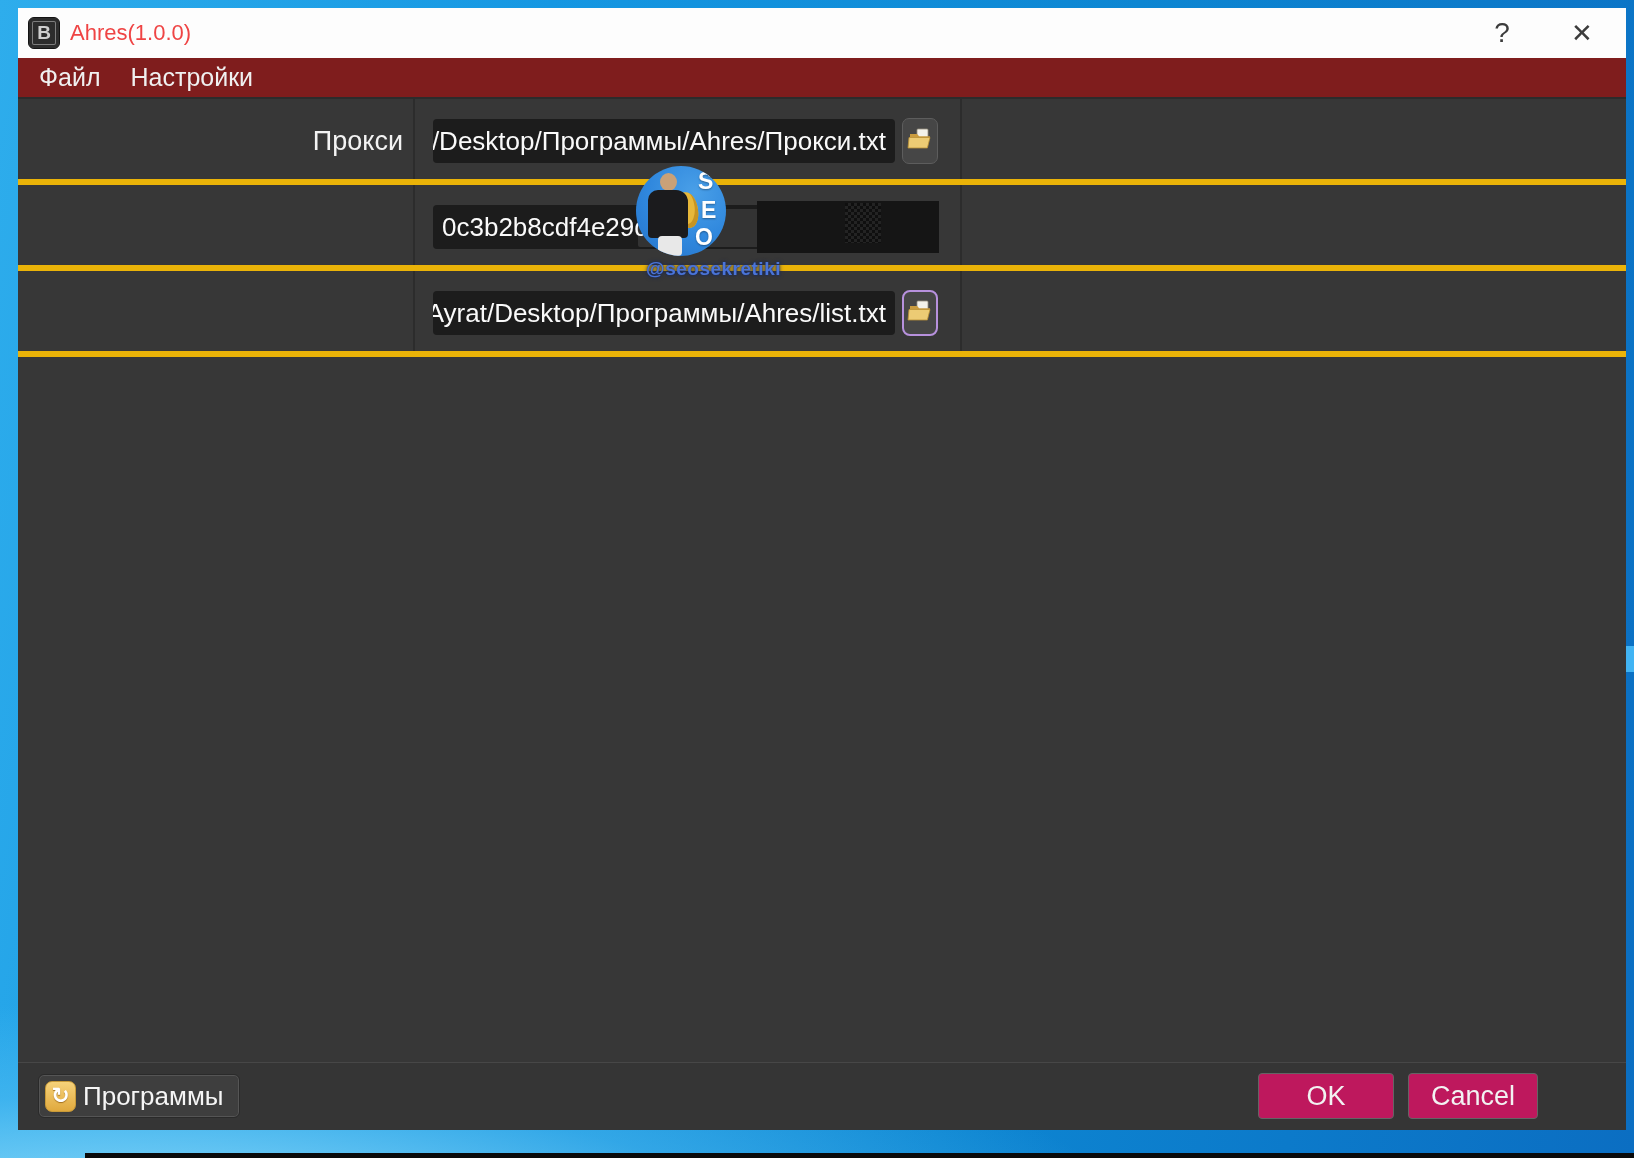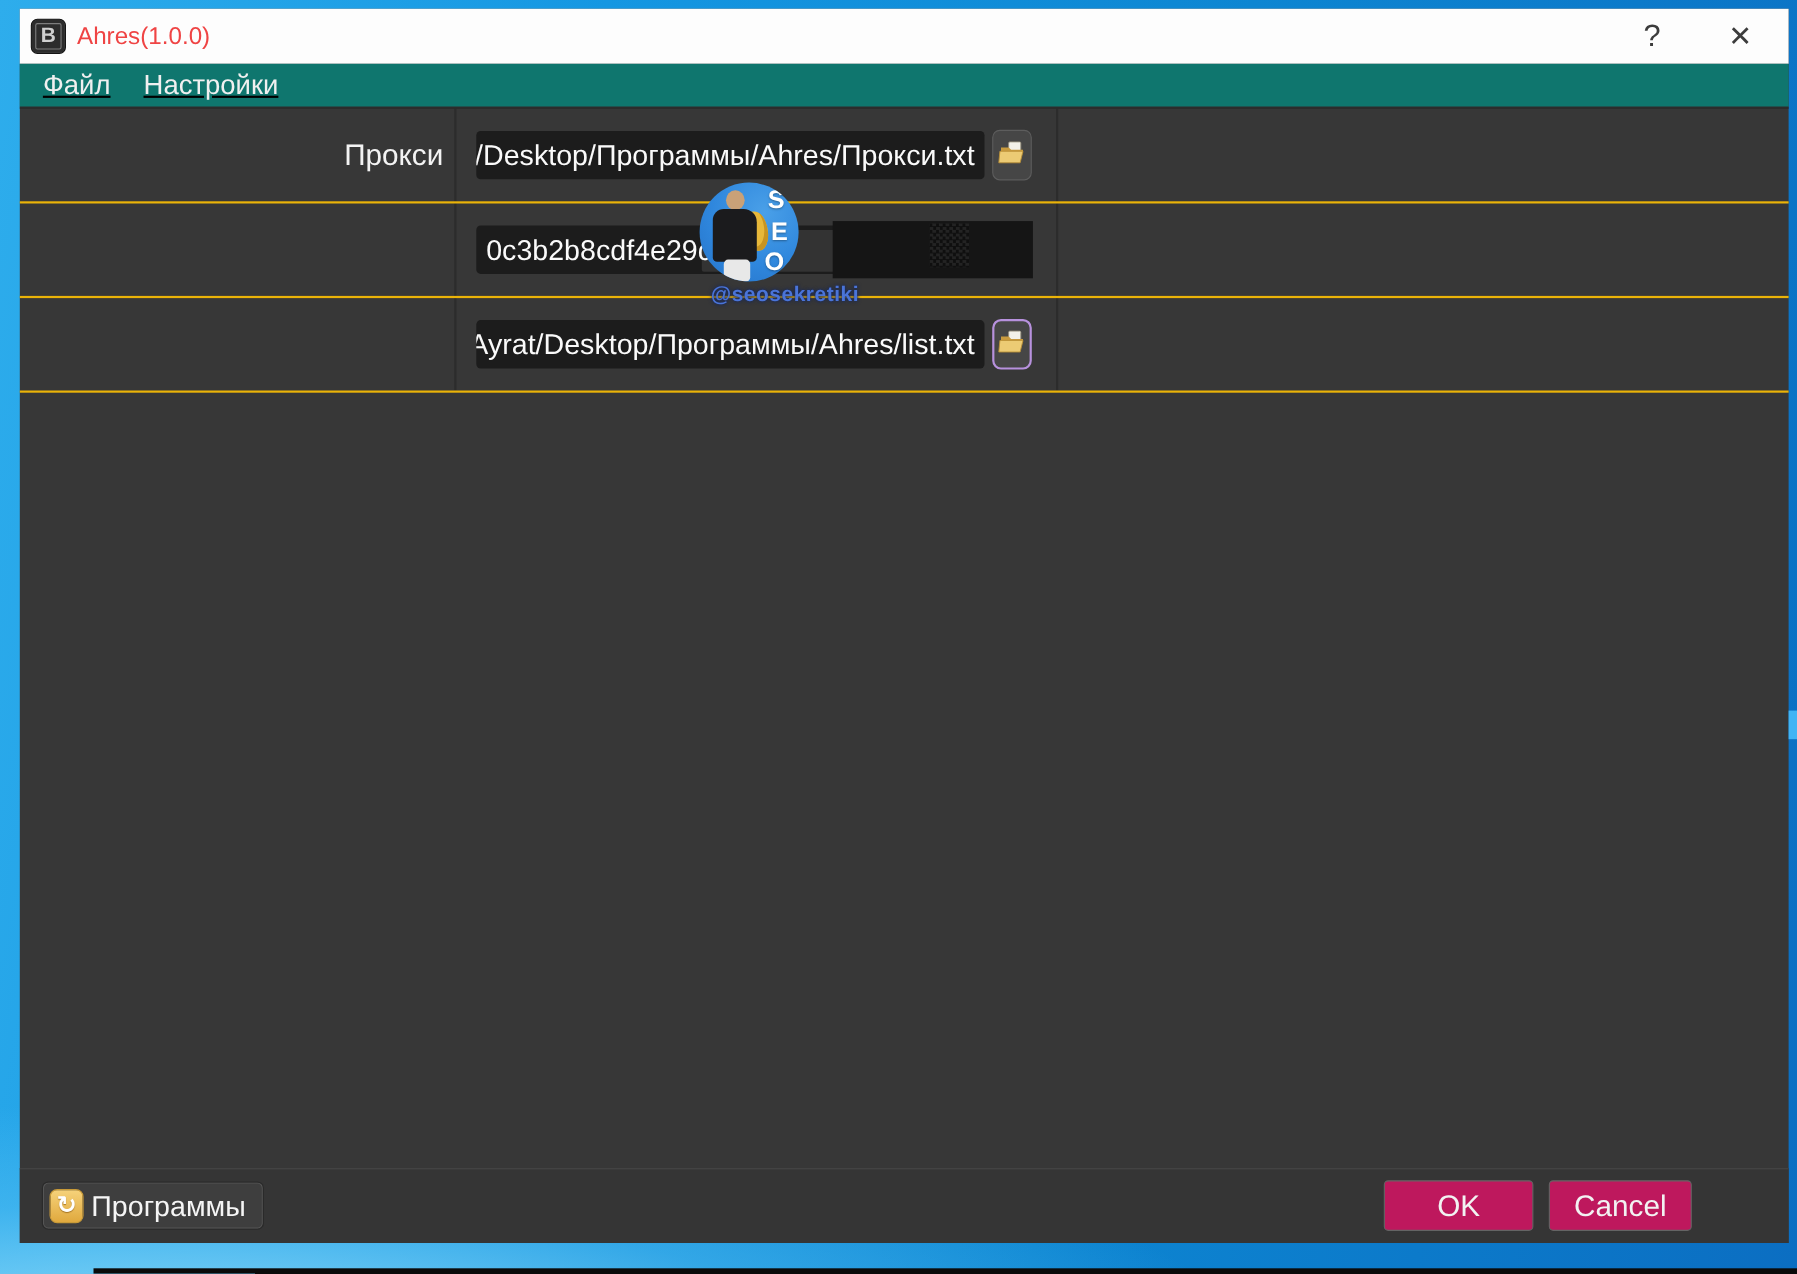--- a/index.html
+++ b/index.html
@@ -21,29 +21,29 @@
               box-shadow: inset 0 0 0 3px #2c2c2c, inset 0 0 0 4px #7d7d7d;
               display:flex; align-items:center; justify-content:center; }
   .app-icon span { color:#cfcfcf; font-size:19px; font-weight:bold; }
   .title-text { position:absolute; left:52px; top:0; height:50px; display:flex; align-items:center;
                 font-size:22px; color:#ef4444; }
   .caption-btn { position:absolute; top:0; width:44px; height:50px; display:flex; align-items:center;
                  justify-content:center; font-size:28px; color:#3c3c3c; cursor:default; }
   .btn-help  { left:1462px; }
   .btn-close { left:1542px; font-size:26px; }
 
-  .menubar { position:absolute; left:0; top:50px; width:100%; height:39px; background:#0f766e;
-             display:flex; align-items:flex-start; padding-left:6px;text-decoration:underline; }
+  .menubar { position:absolute; left:0; top:50px; width:100%; height:39px; background:#7f1d1d;
+             display:flex; align-items:flex-start; padding-left:6px; }
   .menu-item { color:#f0f0f0; font-size:25px; padding:0 15px; height:39px; display:flex; align-items:center; }
 
   
   .grid { position:absolute; left:0; top:89px; width:100%; height:258px; border-top:2px solid #2c2c2c; }
   .vline { position:absolute; top:0; height:100%; width:2px; background:#2c2c2c; }
   .vline.v1 { left:395px; } .vline.v2 { left:942px; }
-  .grid-row { position:relative; width:100%; height:86px; border-bottom:2px solid #eab308; }
+  .grid-row { position:relative; width:100%; height:86px; border-bottom:6px solid #eab308; }
   .row-label { position:absolute; left:0; top:0; width:385px; height:84px; display:flex;
                align-items:center; justify-content:flex-end; color:#f3f3f3; font-size:27px; }
   .field { position:absolute; left:415px; top:20px; height:44px; background:#1c1c1c; border-radius:4px;
            color:#fafafa; font-size:26px; display:flex; align-items:center; padding:0 9px;
            white-space:nowrap; overflow:hidden; }
   .field.align-end { justify-content:flex-end; width:462px; }
   .field.apikey { justify-content:flex-start; width:504px; }
   .browse-btn { position:absolute; left:884px; top:19px; width:36px; height:46px; background:#464646;
                 border:1px solid #5d5d5d; border-radius:7px; display:flex; align-items:center;
                 justify-content:center; }

